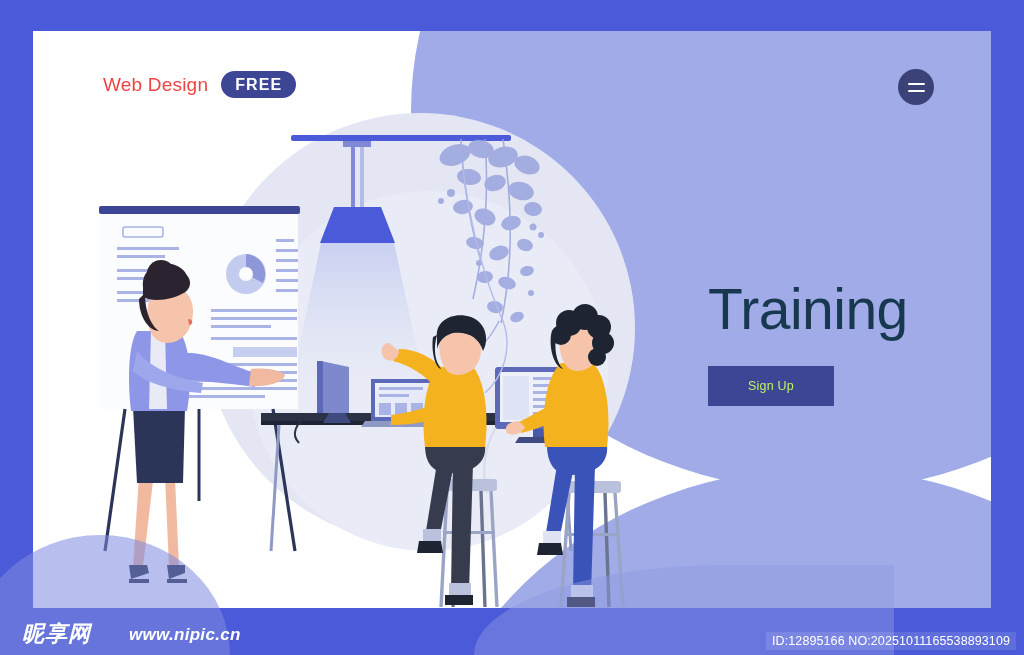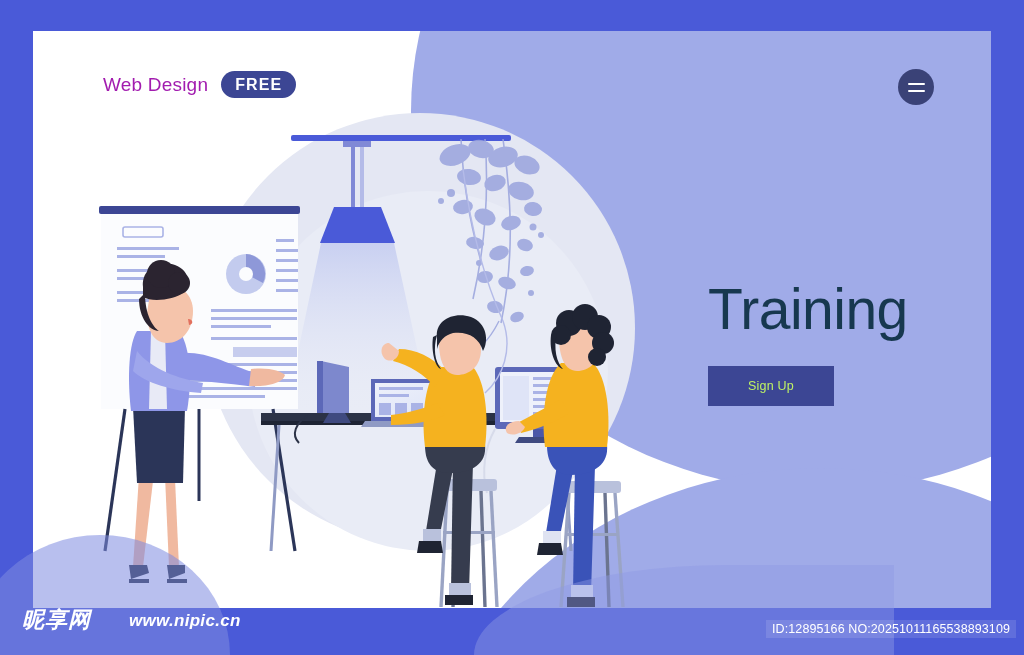--- a/index.html
+++ b/index.html
@@ -43,21 +43,21 @@
     position:absolute; left:215px; top:160px;
     width:360px; height:360px; border-radius:50%;
     background:#e9ecf6;
   }
 
   
   .brand{
     position:absolute; left:70px; top:40px;
     display:flex; align-items:center; gap:13px; z-index:40;
   }
-  .brand-title{ font-size:19px; color:#a21caf; letter-spacing:.2px; }
+  .brand-title{ font-size:19px; color:#ef4444; letter-spacing:.2px; }
   .badge-free{
     background:#3c4694; color:#ffffff; font-size:16px; font-weight:bold;
     letter-spacing:1.1px; border-radius:14px; padding:6px 14px 5px;
     line-height:1;
   }
   .menu-btn{
     position:absolute; right:57px; top:38px; z-index:40;
     width:36px; height:36px; border-radius:50%; background:#3a4277;
     display:flex; flex-direction:column; align-items:center; justify-content:center; gap:5px;
     cursor:pointer;
@@ -92,33 +92,33 @@
     position:absolute; left:-30px; bottom:0; width:260px; height:120px;
     border-radius:50% 50% 0 0 / 100% 100% 0 0;
     background:#7d8ae0; opacity:.55;
   }
   .fwave2{
     position:absolute; right:130px; bottom:0; width:420px; height:90px;
     border-radius:60% 0 0 0 / 100% 0 0 0;
     background:#8e99e4; opacity:.45;
   }
   .wm{
-    position:absolute; left:22px; top:0; display:flex; align-items:center; gap:10px;
+    position:absolute; left:22px; top:14px; display:flex; align-items:center; gap:10px;
     z-index:3;
   }
   .wm-cn{
     color:#ffffff; font-size:22px; font-weight:bold; font-style:italic;
     letter-spacing:1px; line-height:1;
   }
   .wm-url{
     color:#ffffff; font-size:17px; font-weight:bold; font-style:italic;
     letter-spacing:.3px; line-height:1;margin-left:28px;
   }
   .idbar{
-    position:absolute; right:8px; top:11px; z-index:3;
+    position:absolute; right:8px; top:23px; z-index:3;
     color:#ffffff; font-size:12.5px; letter-spacing:.1px;
     background:rgba(255,255,255,.12); padding:2px 6px;
   }
 </style>
 </head>
 <body>
 
 <div id="stage">
 
   <div id="card">

